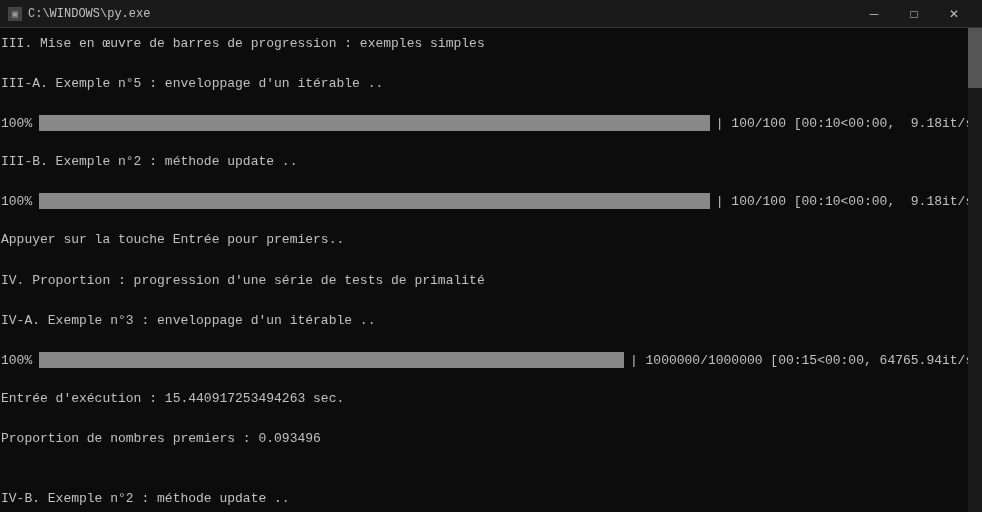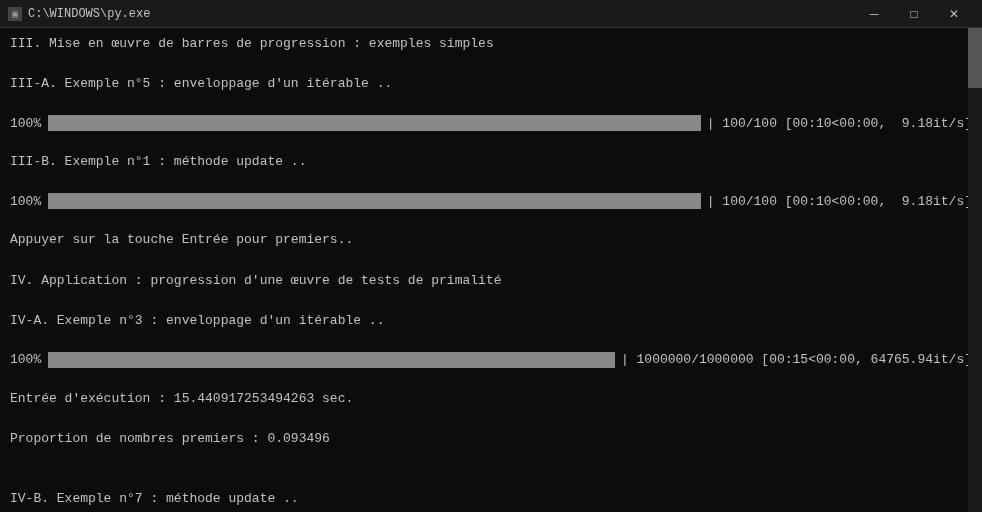--- a/index.html
+++ b/index.html
@@ -49,34 +49,34 @@
       align-items: center;
       justify-content: center;
       font-size: 12px;
       color: #c0c0c0;
       cursor: pointer;
       background: transparent;
       border: none;
     }
     .console {
       background: #0c0c0c;
-      padding: 6px 10px;
+      padding: 6px 1px;
       height: calc(512px - 28px);
       overflow: hidden;
       position: relative;
     }
     .line {
       line-height: 1.55;
       white-space: pre;
       color: #c0c0c0;
     }
     .line.empty { height: 20px; }
     .progress-row {
       display: flex;
-      align-items: center;
+      align-items: flex-end;
       margin: 1px 0;
     }
     .pct-label {
       color: #c0c0c0;
       min-width: 38px;
       font-size: 13px;
     }
     .progress-bar-container {
       flex: 1;
       height: 16px;
@@ -133,48 +133,48 @@
       <div class="line">III-A. Exemple n°5 : enveloppage d'un itérable ..</div>
       <div class="line empty"></div>
       <div class="progress-row">
         <span class="pct-label">100%</span>
         <div class="progress-bar-container">
           <div class="progress-bar-fill" style="width: 100%;"></div>
         </div>
         <span class="progress-info">| 100/100 [00:10&lt;00:00,  9.18it/s]</span>
       </div>
       <div class="line empty"></div>
-      <div class="line">III-B. Exemple n°1 : méthode update ..</div>
+      <div class="line">III-B. Exemple n°2 : méthode update ..</div>
       <div class="line empty"></div>
       <div class="progress-row">
         <span class="pct-label">100%</span>
         <div class="progress-bar-container">
           <div class="progress-bar-fill" style="width: 100%;"></div>
         </div>
         <span class="progress-info">| 100/100 [00:10&lt;00:00,  9.18it/s]</span>
       </div>
       <div class="line empty"></div>
       <div class="line">Appuyer sur la touche Entrée pour premiers..</div>
       <div class="line empty"></div>
-      <div class="line">IV. Application : progression d'une œuvre de tests de primalité</div>
+      <div class="line">IV. Proportion : progression d'une série de tests de primalité</div>
       <div class="line empty"></div>
       <div class="line">IV-A. Exemple n°3 : enveloppage d'un itérable ..</div>
       <div class="line empty"></div>
       <div class="progress-row">
         <span class="pct-label">100%</span>
         <div class="progress-bar-container">
           <div class="progress-bar-fill" style="width: 100%;"></div>
         </div>
         <span class="progress-info">| 1000000/1000000 [00:15&lt;00:00, 64765.94it/s]</span>
       </div>
       <div class="line empty"></div>
       <div class="line">Entrée d'exécution : 15.440917253494263 sec.</div>
       <div class="line empty"></div>
       <div class="line">Proportion de nombres premiers : 0.093496</div>
       <div class="line empty"></div>
       <div class="line empty"></div>
-      <div class="line">IV-B. Exemple n°7 : méthode update ..</div>
+      <div class="line">IV-B. Exemple n°2 : méthode update ..</div>
       <div class="line empty"></div>
     </div>
   <div class="scrollbar">
     <div class="scrollbar-thumb"></div>
   </div>
 </div>
 
 </body></html>

